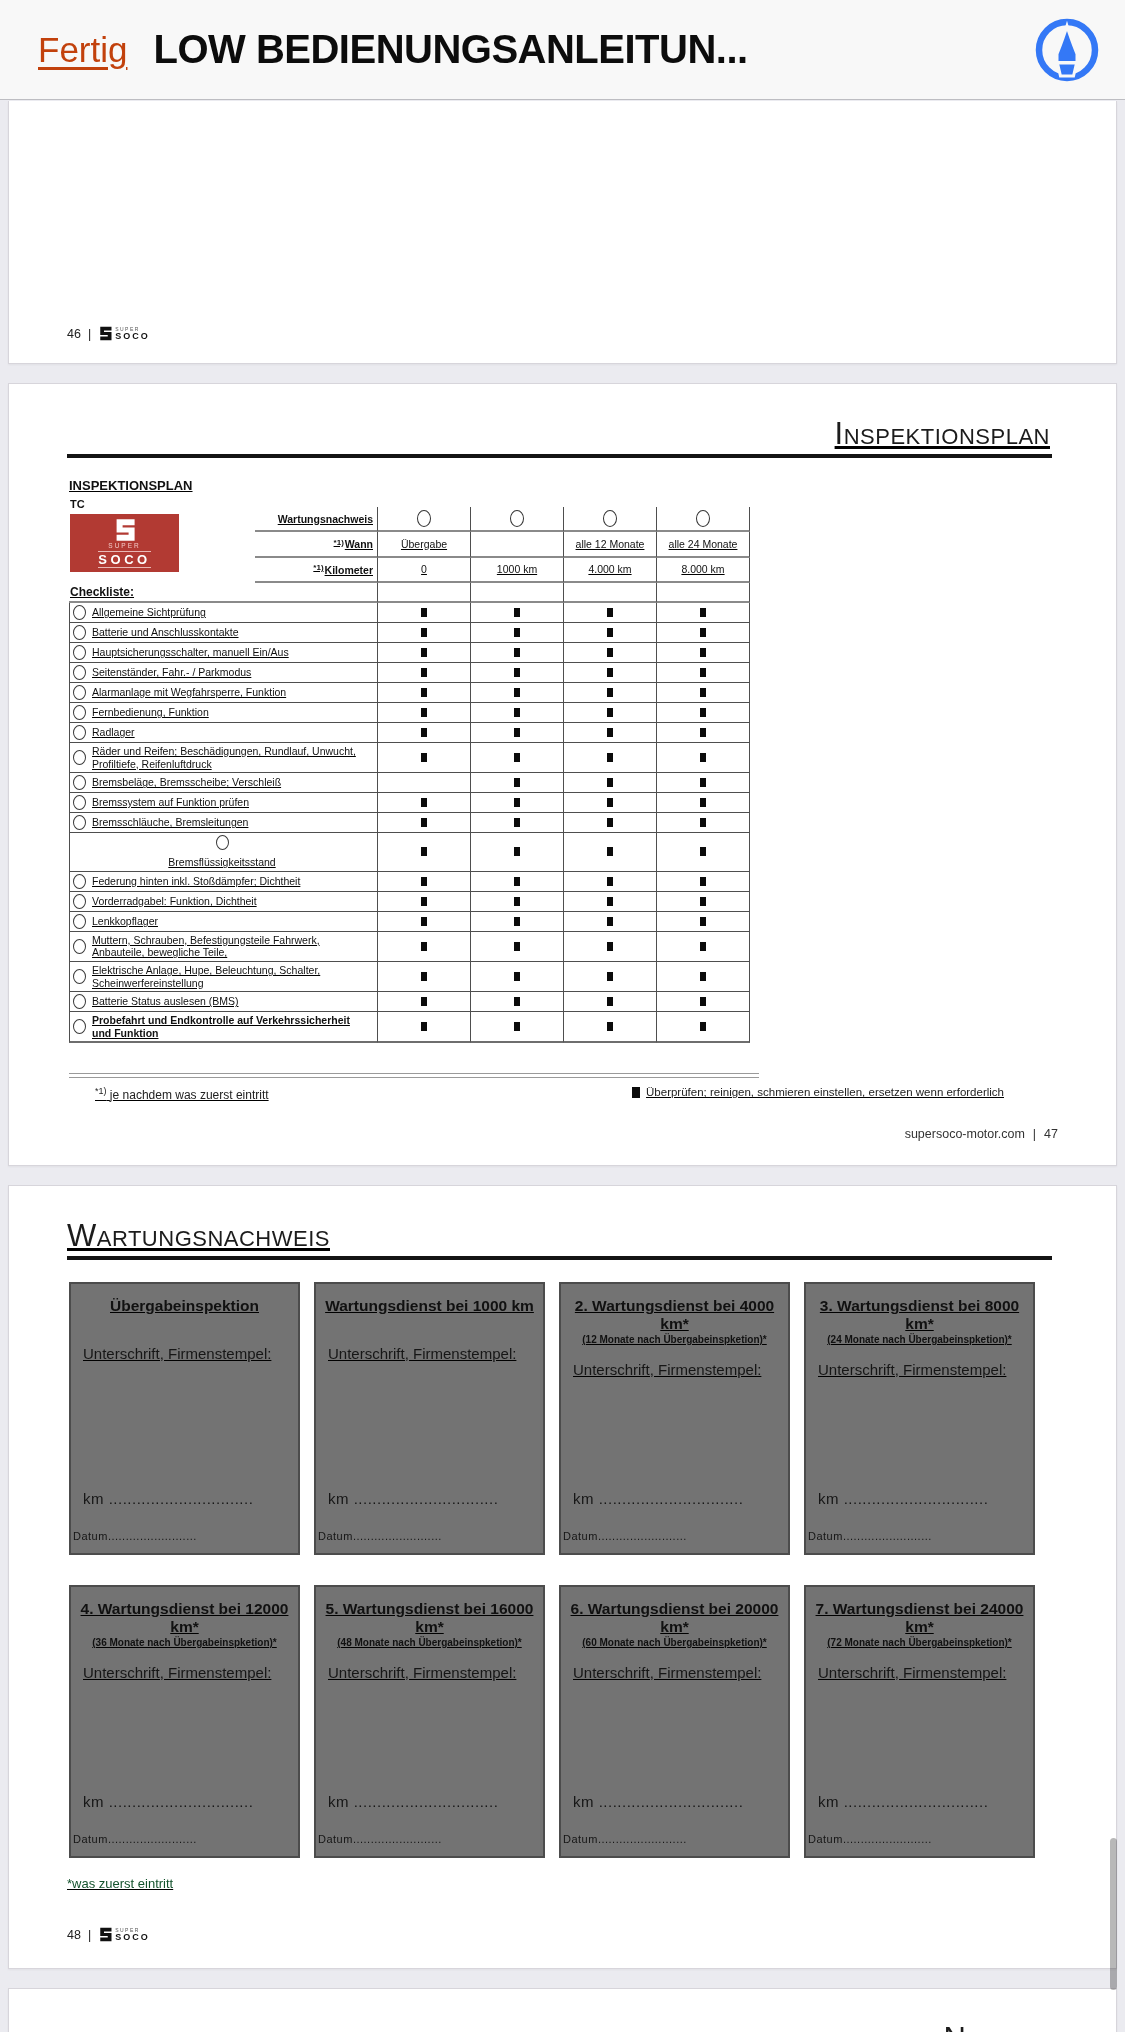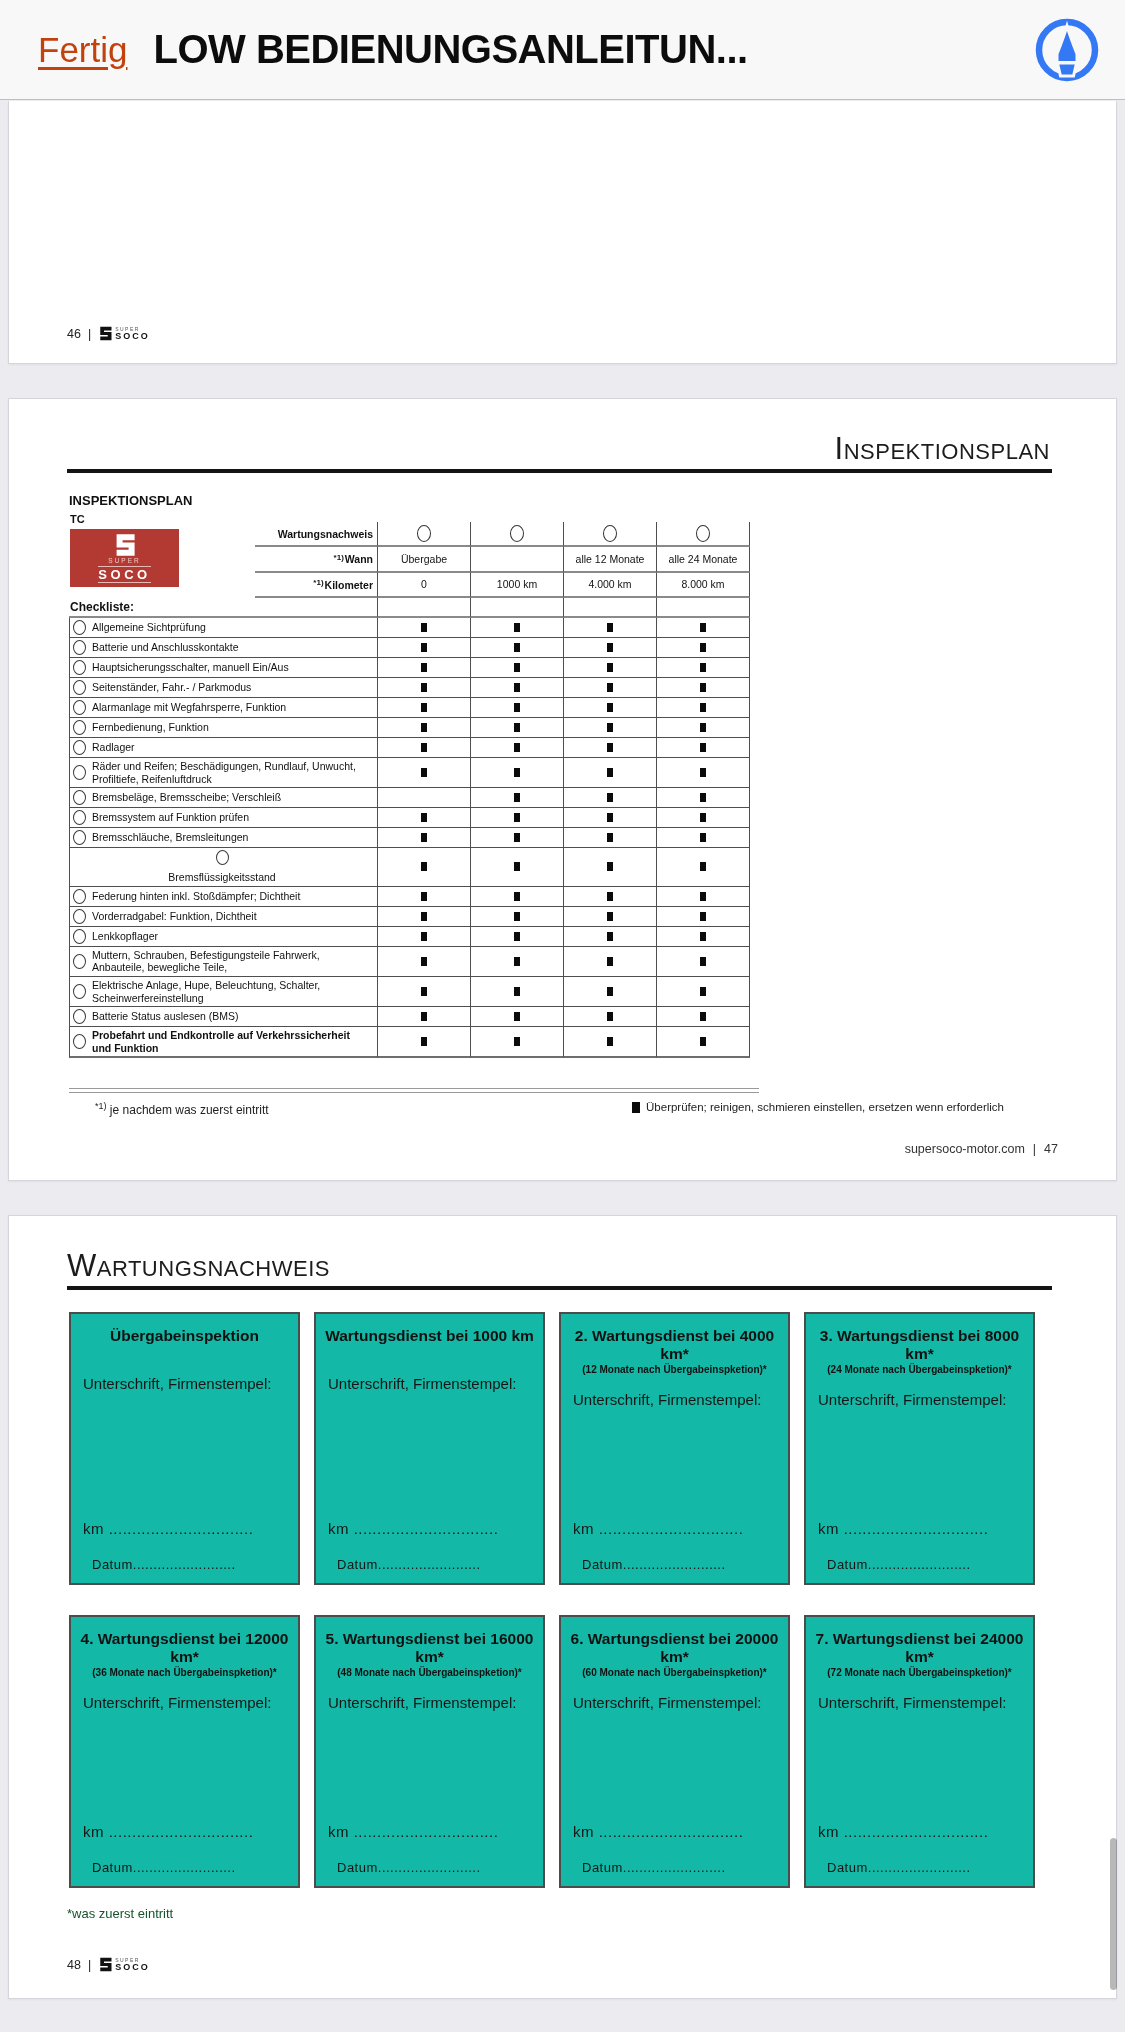--- a/index.html
+++ b/index.html
@@ -26,21 +26,21 @@
     font-size:40px;font-weight:700;color:#0c0c0c;letter-spacing:-0.5px;
     margin-left:26px;white-space:nowrap;overflow:hidden;flex:1 1 auto;
   }
   .markup-btn{flex:0 0 auto;width:68px;height:68px;background:none;border:none;padding:0;cursor:pointer;}
   
   .pages{position:absolute;top:101px;left:0;width:1125px;padding:0 8px;box-sizing:border-box;}
   .page{
     position:relative;background:#ffffff;border:1px solid #d7d5db;
     box-sizing:border-box;box-shadow:0 1px 2px rgba(0,0,0,0.05);
   }
-  .page + .page{margin-top:34px;}
+  .page + .page{margin-top:19px;text-decoration:underline;}
   .p46{height:263px;border-top:none;}
   .p47{height:783px;}
   .p48{height:784px;}
   .p49{height:200px;}
   
   .sec-title{
     font-variant:small-caps;font-size:31px;line-height:34px;color:#1c1c1c;
     letter-spacing:0.5px;font-weight:400;
   }
   .sec-title.right{text-align:right;padding:33px 66px 0 0;}
@@ -114,28 +114,28 @@
   .footnotes{display:flex;justify-content:space-between;align-items:flex-start;margin:8px 112px 0 86px;}
   .fn-left{font-size:12px;color:#222;}
   .fn-left sup{font-size:9px;}
   .fn-right{font-size:11.5px;color:#222;display:flex;align-items:center;gap:6px;}
   .fn-square{width:8px;height:11px;background:#0b0b0b;flex:0 0 auto;}
   
   .wgrid{
     display:grid;grid-template-columns:repeat(4,231px);grid-column-gap:14px;grid-row-gap:30px;
     margin:22px 0 0 60px;
   }
-  .wbox{position:relative;border:2px solid #4c4c4c;height:273px;background:#14b8a6;box-sizing:border-box;}
+  .wbox{position:relative;border:2px solid #4c4c4c;height:273px;background:#737373;box-sizing:border-box;}
   .b-title{text-align:center;font-weight:700;font-size:15.5px;color:#111;margin:13px 5px 0;line-height:1.15;}
   .b-sub{text-align:center;font-weight:700;font-size:10px;color:#111;margin-top:1px;line-height:1.1;}
   .b-sign{font-size:15px;color:#161616;margin-left:12px;}
   .b-sign.nosub{margin-top:30px;}
   .b-sign.withsub{margin-top:16px;}
   .b-km{position:absolute;left:12px;bottom:46px;font-size:15px;color:#161616;letter-spacing:0.5px;}
-  .b-datum{position:absolute;left:21px;bottom:11px;font-size:13px;color:#161616;letter-spacing:0.5px;}
+  .b-datum{position:absolute;left:2px;bottom:11px;font-size:11px;color:#161616;letter-spacing:0.5px;}
   .w-footnote{font-size:13px;color:#14532d;margin:18px 0 0 58px;}
   
   .scroll-thumb{
     position:absolute;left:1110px;top:1838px;width:7px;height:152px;
     background:rgba(0,0,0,0.28);border-radius:4px;z-index:60;cursor:pointer;
   }
 </style>
 </head>
 <body>
 

